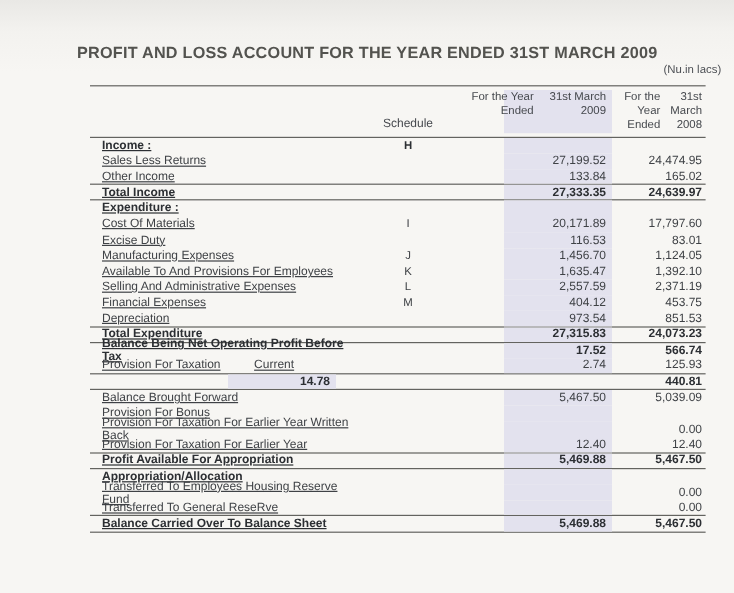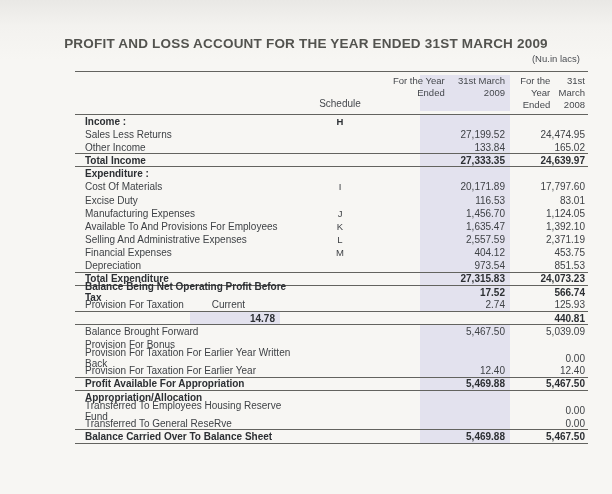--- a/index.html
+++ b/index.html
@@ -18,36 +18,36 @@
   .page{
     position:relative;width:612px;height:372px;
     background:linear-gradient(180deg,#e9e8e5 0px,#f3f2ef 26px,var(--paper) 60px);
   }
   .doc-title{
     position:absolute;top:36px;left:0;width:612px;
     text-align:center;font-size:13.5px;font-weight:bold;
     color:#53534f;letter-spacing:.2px;
   }
   .unit-note{
-    position:absolute;top:53px;right:32px;
+    position:absolute;top:53px;right:11px;
     font-size:9.5px;color:#4c4f54;
   }
   .pl-table{
     position:absolute;top:71px;left:75px;width:513px;
     color:var(--text);
   }
   .thead{
     display:flex;align-items:flex-end;
     border-top:1.6px solid var(--rule-line);
     border-bottom:1.6px solid var(--rule-line);
     padding:3px 0 3px;
     min-height:29px;
     font-size:9.5px;line-height:1.25;color:#45484d;
   }
-  .c-label{width:230px;padding-left:10px;}
+  .c-label{width:230px;padding-left:10px;text-decoration:underline;}
   .c-sched{width:70px;text-align:center;}
   .c-y2009{width:135px;text-align:right;padding-right:5px;}
   .c-y2008{flex:1;text-align:right;padding-right:3px;}
   .shade{
     background:linear-gradient(to right,transparent 45px,var(--column-shade) 45px);
   }
   .thead .c-sched{font-size:10px;}
   .thead .c-y2009,.thead .c-y2008{align-self:stretch;display:flex;flex-direction:row;justify-content:flex-end;}
   .tbody{display:block;}
   .trow{

